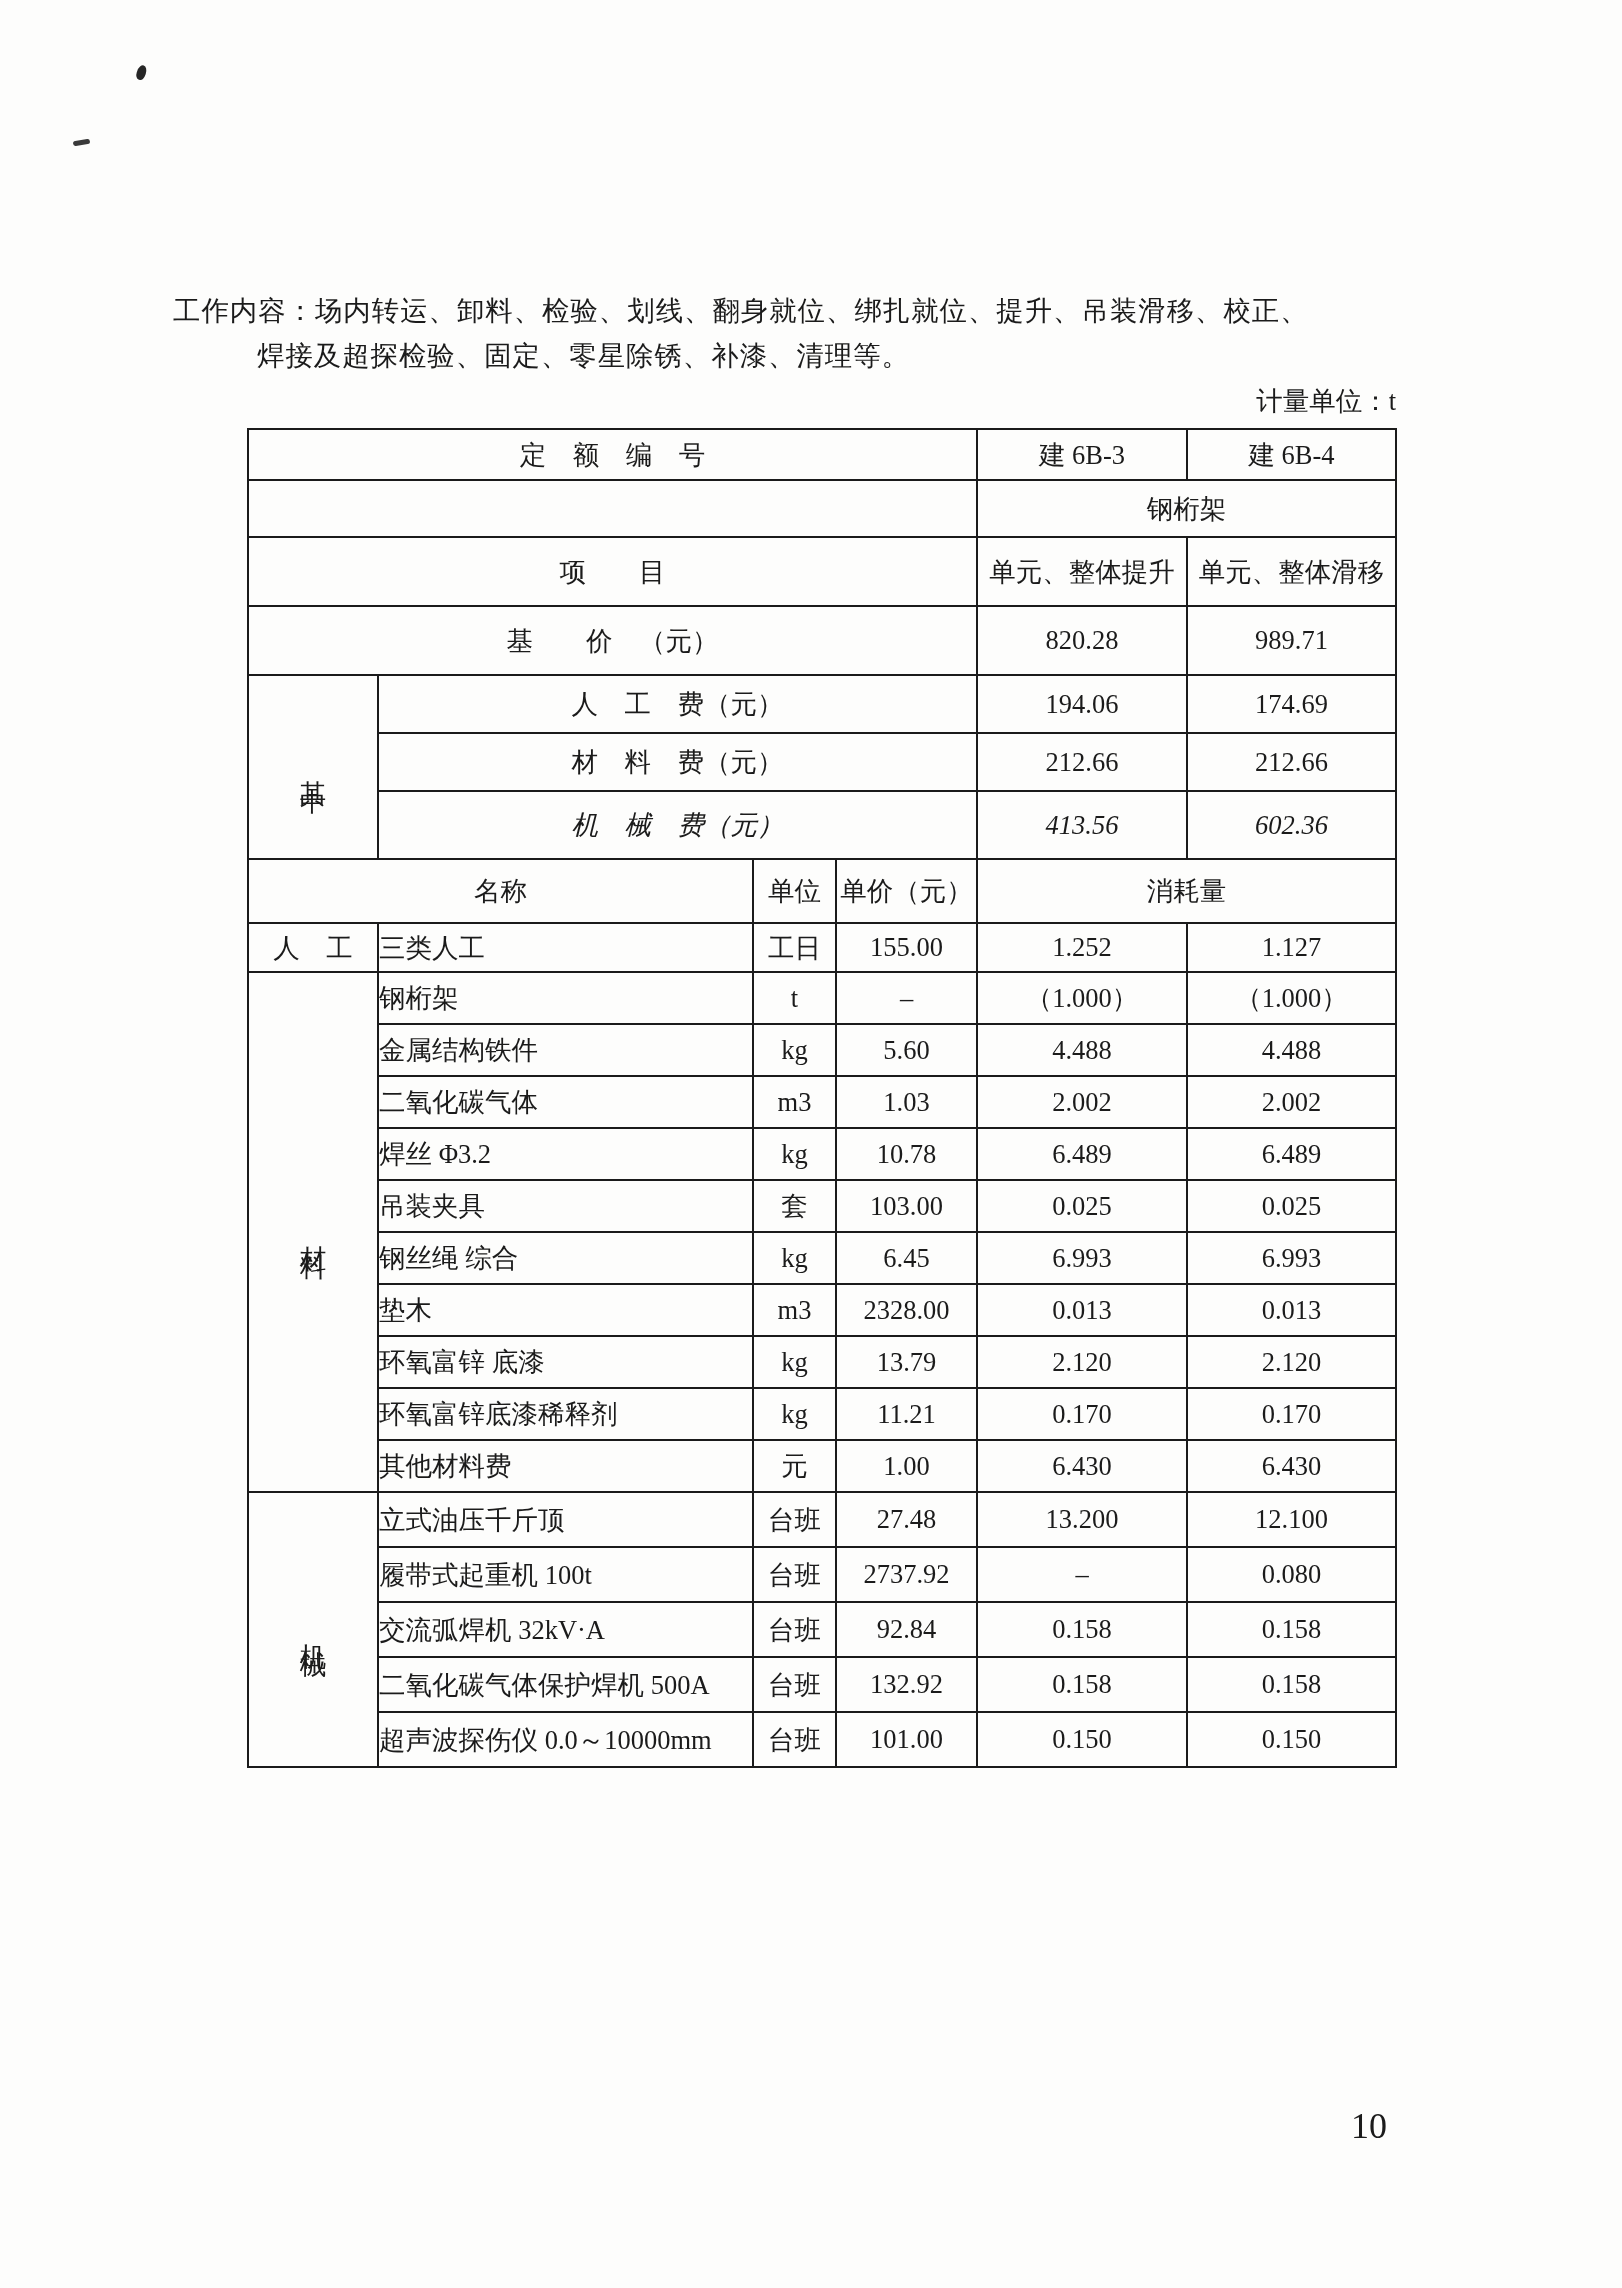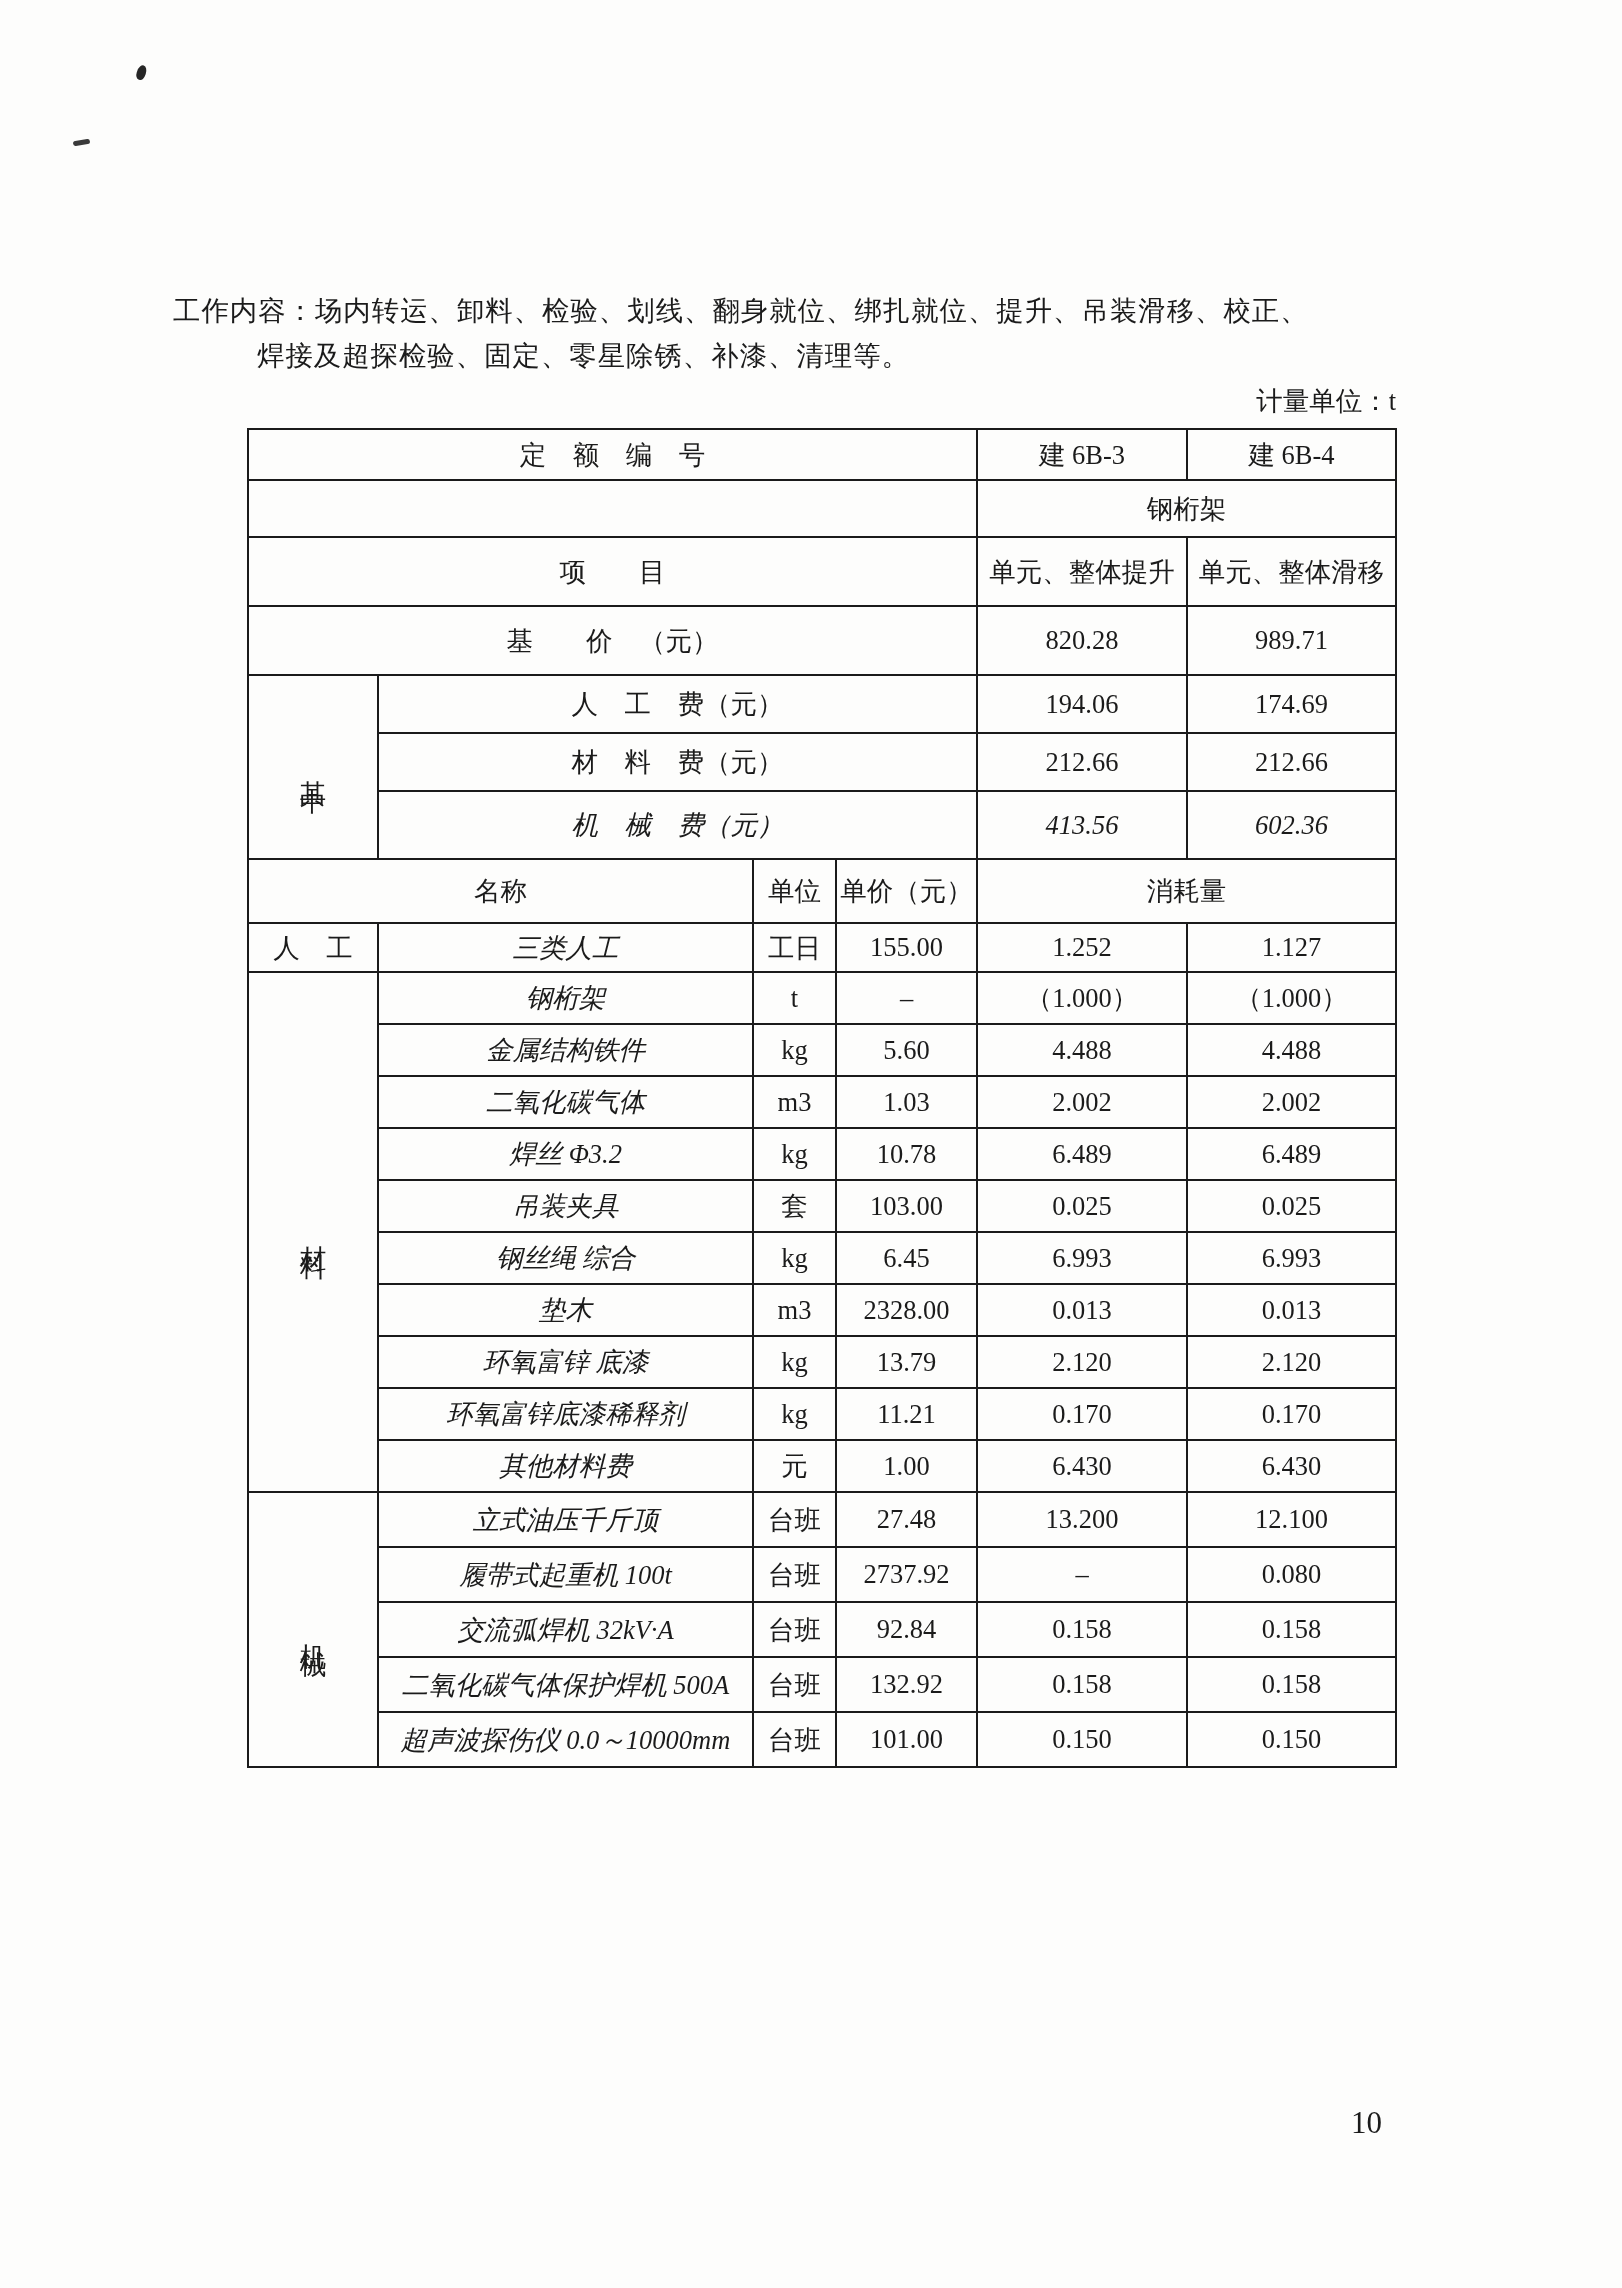--- a/index.html
+++ b/index.html
@@ -23,36 +23,36 @@
     border:2.9px solid #151515;
   }
   table.qtable td{
     border:2px solid #1b1b1b;
     padding:0;
     font-size:26.5px;
     overflow:hidden;
     vertical-align:middle;
   }
   td.center{text-align:center;}
-  td.name{text-align:center;padding-left:15.7px;font-style:italic;}
+  td.name{text-align:left;padding-left:15.7px;}
   td.num{text-align:center;}
   td.vertical{
     writing-mode:vertical-rl;
     text-orientation:upright;
     text-align:center;
     letter-spacing:7.8px;
     padding:0;
   }
   
   tr.r1{height:51px;} tr.r2{height:57px;} tr.r3{height:69px;}
   tr.r4{height:69px;} tr.rb{height:58px;} tr.rb3{height:68px;font-style:italic;}
   tr.r8{height:64px;border-radius:32px;} tr.g0{height:49px;} tr.g1{height:52px;}
   tr.g2{height:55px;}
   
-  #page-number{left:1351px;top:2105px;font-size:31px;}
+  #page-number{left:1351px;top:2105px;font-size:36px;}
   
   #ink-mark-1{left:137px;top:65px;width:8.8px;height:14.7px;background:#262626;
     border-radius:60% 60% 50% 50%;transform:rotate(18deg);}
   #ink-mark-2{left:73px;top:140px;width:16.7px;height:4.9px;background:#3a3a3a;
     border-radius:2.9px;transform:rotate(-9deg);}
 </style>
 </head>
 <body>
 
 <div class="abs" id="ink-mark-1"></div>

